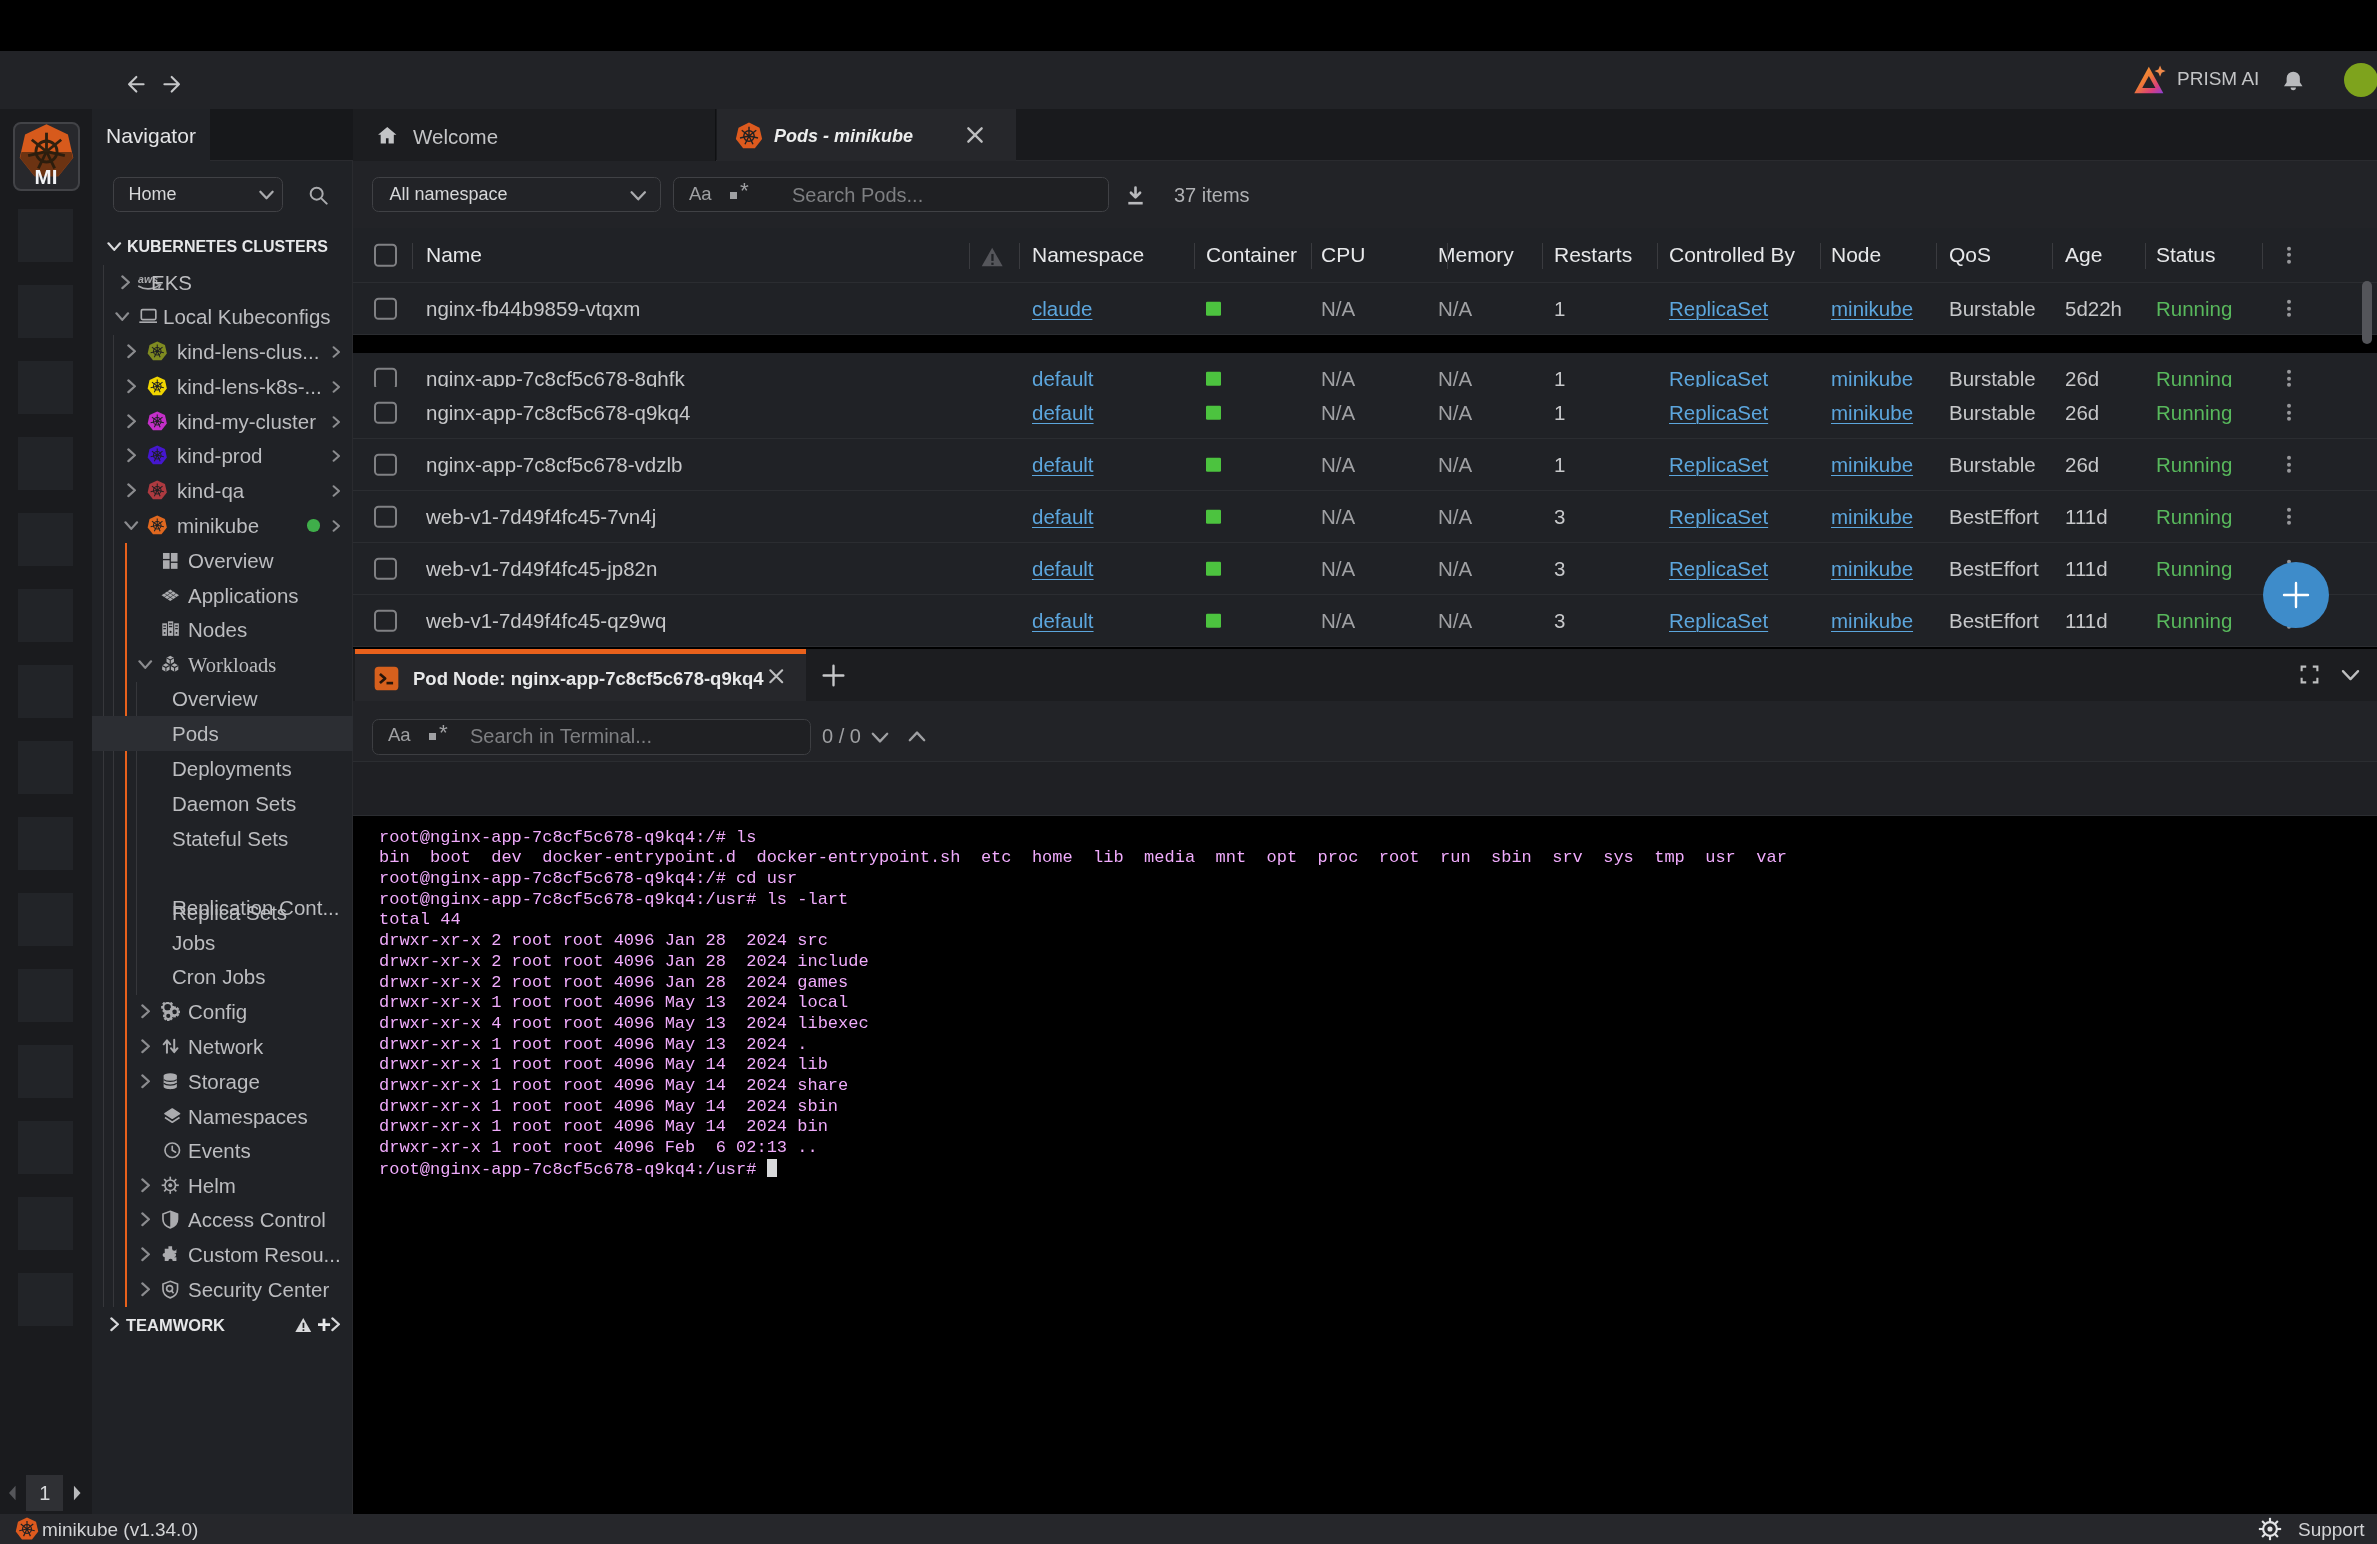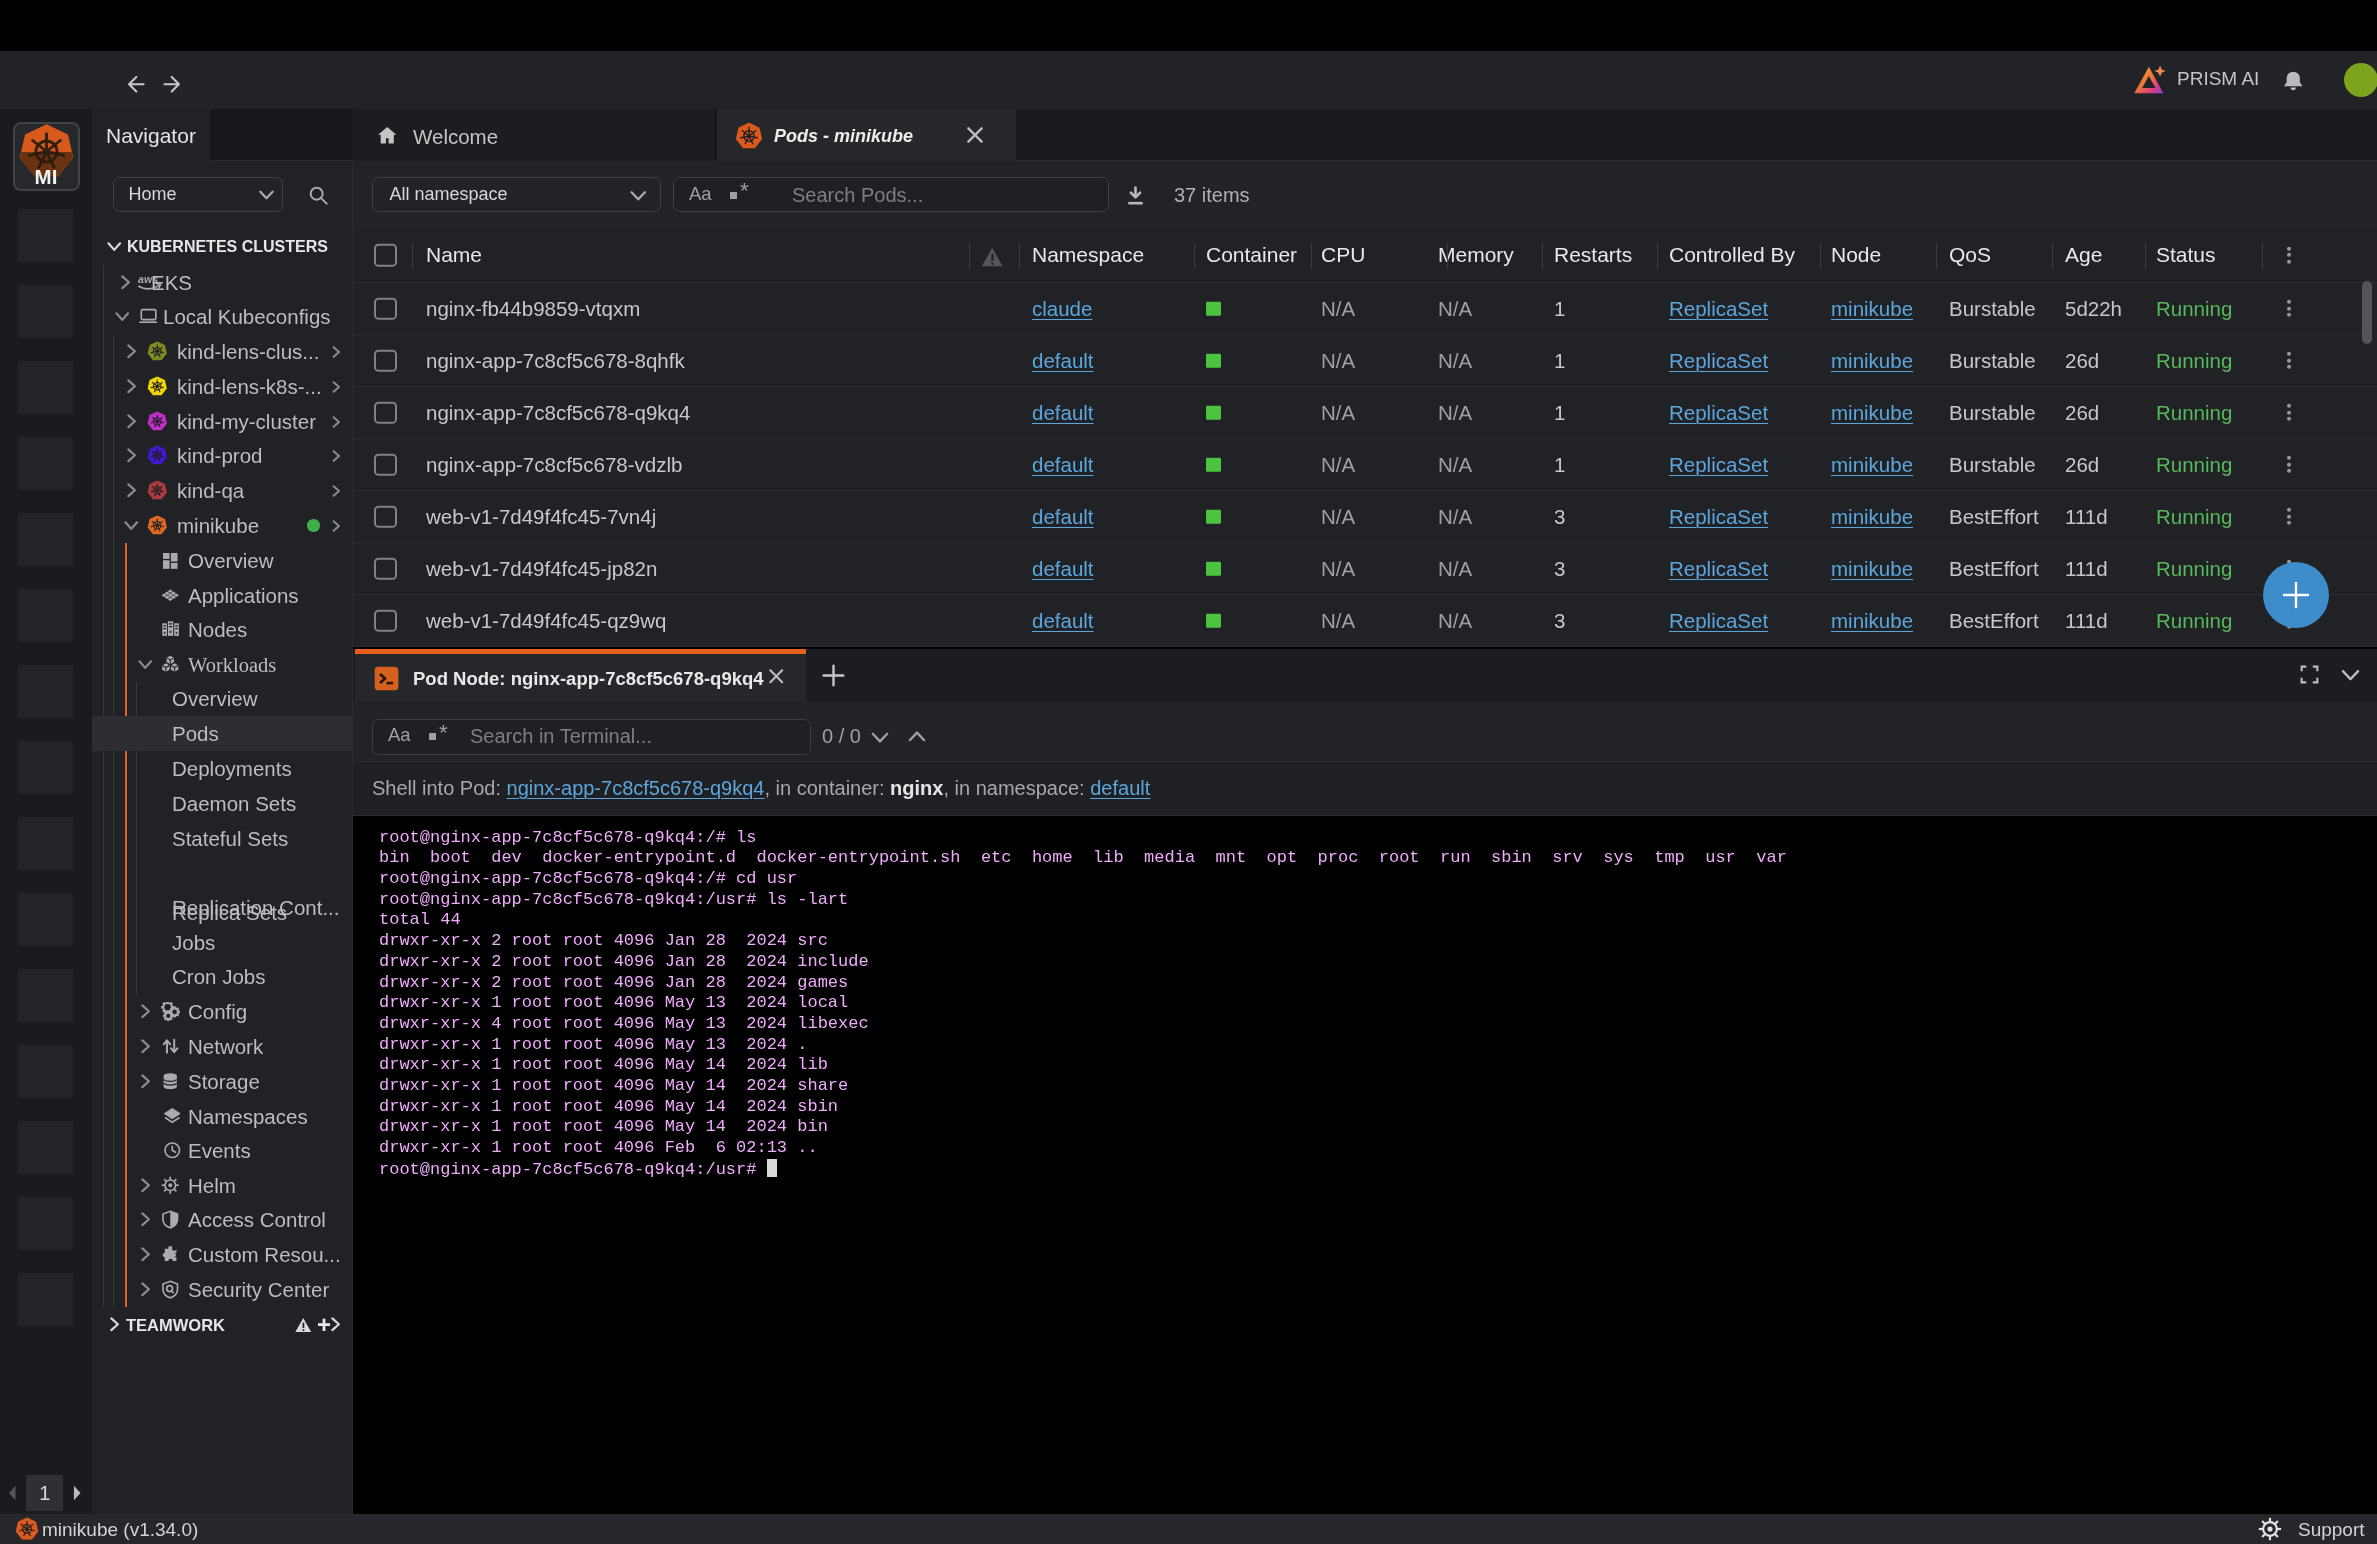--- a/index.html
+++ b/index.html
@@ -605,21 +605,21 @@
       <span class="td" style="left:1478px"><a class="lk">minikube</a></span>
       <span class="td" style="left:1596px">Burstable</span>
       <span class="td" style="left:1712px">5d22h</span>
       <span class="td" style="left:1803px;color:#58b85c">Running</span>
       <span class="dots" style="left:1934px">
         <i></i>
         <i></i>
         <i></i>
       </span>
     </div>
-<div class="prow" style="top:335px">
+<div class="prow" style="top:353px">
       <span class="cbx" style="left:21px"></span>
       <span class="td" style="left:73px">nginx-app-7c8cf5c678-8qhfk</span>
       <span class="td" style="left:679px"><a class="lk">default</a></span>
       <span class="gsq" style="left:853px"></span>
       <span class="td dim" style="left:968px">N/A</span>
       <span class="td dim" style="left:1085px">N/A</span>
       <span class="td" style="left:1201px">1</span>
       <span class="td" style="left:1316px"><a class="lk">ReplicaSet</a></span>
       <span class="td" style="left:1478px"><a class="lk">minikube</a></span>
       <span class="td" style="left:1596px">Burstable</span>
@@ -763,21 +763,20 @@
 <div class="abs" style="left:439px;top:720px;font-size:22.5px;color:#9fa0a3">*</div>
 <div class="abs" style="left:470px;top:725px;font-size:20px;color:#7e7f82">Search in Terminal...</div>
 <div class="abs" style="left:822px;top:725px;font-size:20px;color:#9fa0a3">0 / 0</div>
 <svg class="abs" style="left:870px;top:727px" width="20" height="20" viewBox="0 0 30 30">
       <path d="M4.2 10.200000000000001 L15.0 21.599999999999998 L25.8 10.200000000000001" fill="none" stroke="#9fa0a3" stroke-width="3.5" stroke-linecap="round" stroke-linejoin="round"></path>
     </svg>
 <svg class="abs" style="left:907px;top:727px" width="20" height="20" viewBox="0 0 30 30">
       <path transform="rotate(180 15 15)" d="M4.2 10.200000000000001 L15.0 21.599999999999998 L25.8 10.200000000000001" fill="none" stroke="#9fa0a3" stroke-width="3.5" stroke-linecap="round" stroke-linejoin="round"></path>
     </svg>
 <div id="infoline" class="abs"></div>
-<div class="abs" style="left:372px;top:777px;font-size:20px"><span style="color:#a7a8aa">Shell into Pod: </span><a class="lk">nginx-app-7c8cf5c678-q9kq4</a><span style="color:#a7a8aa">, in container: </span><span style="color:#e3e4e6;font-weight:bold">nginx</span><span style="color:#a7a8aa">, in namespace: </span><a class="lk">default</a></div>
 <div id="term" class="abs">
       <pre>root@nginx-app-7c8cf5c678-q9kq4:/# ls
 bin  boot  dev  docker-entrypoint.d  docker-entrypoint.sh  etc  home  lib  media  mnt  opt  proc  root  run  sbin  srv  sys  tmp  usr  var
 root@nginx-app-7c8cf5c678-q9kq4:/# cd usr
 root@nginx-app-7c8cf5c678-q9kq4:/usr# ls -lart
 total 44
 drwxr-xr-x 2 root root 4096 Jan 28  2024 src
 drwxr-xr-x 2 root root 4096 Jan 28  2024 include
 drwxr-xr-x 2 root root 4096 Jan 28  2024 games
 drwxr-xr-x 1 root root 4096 May 13  2024 local

